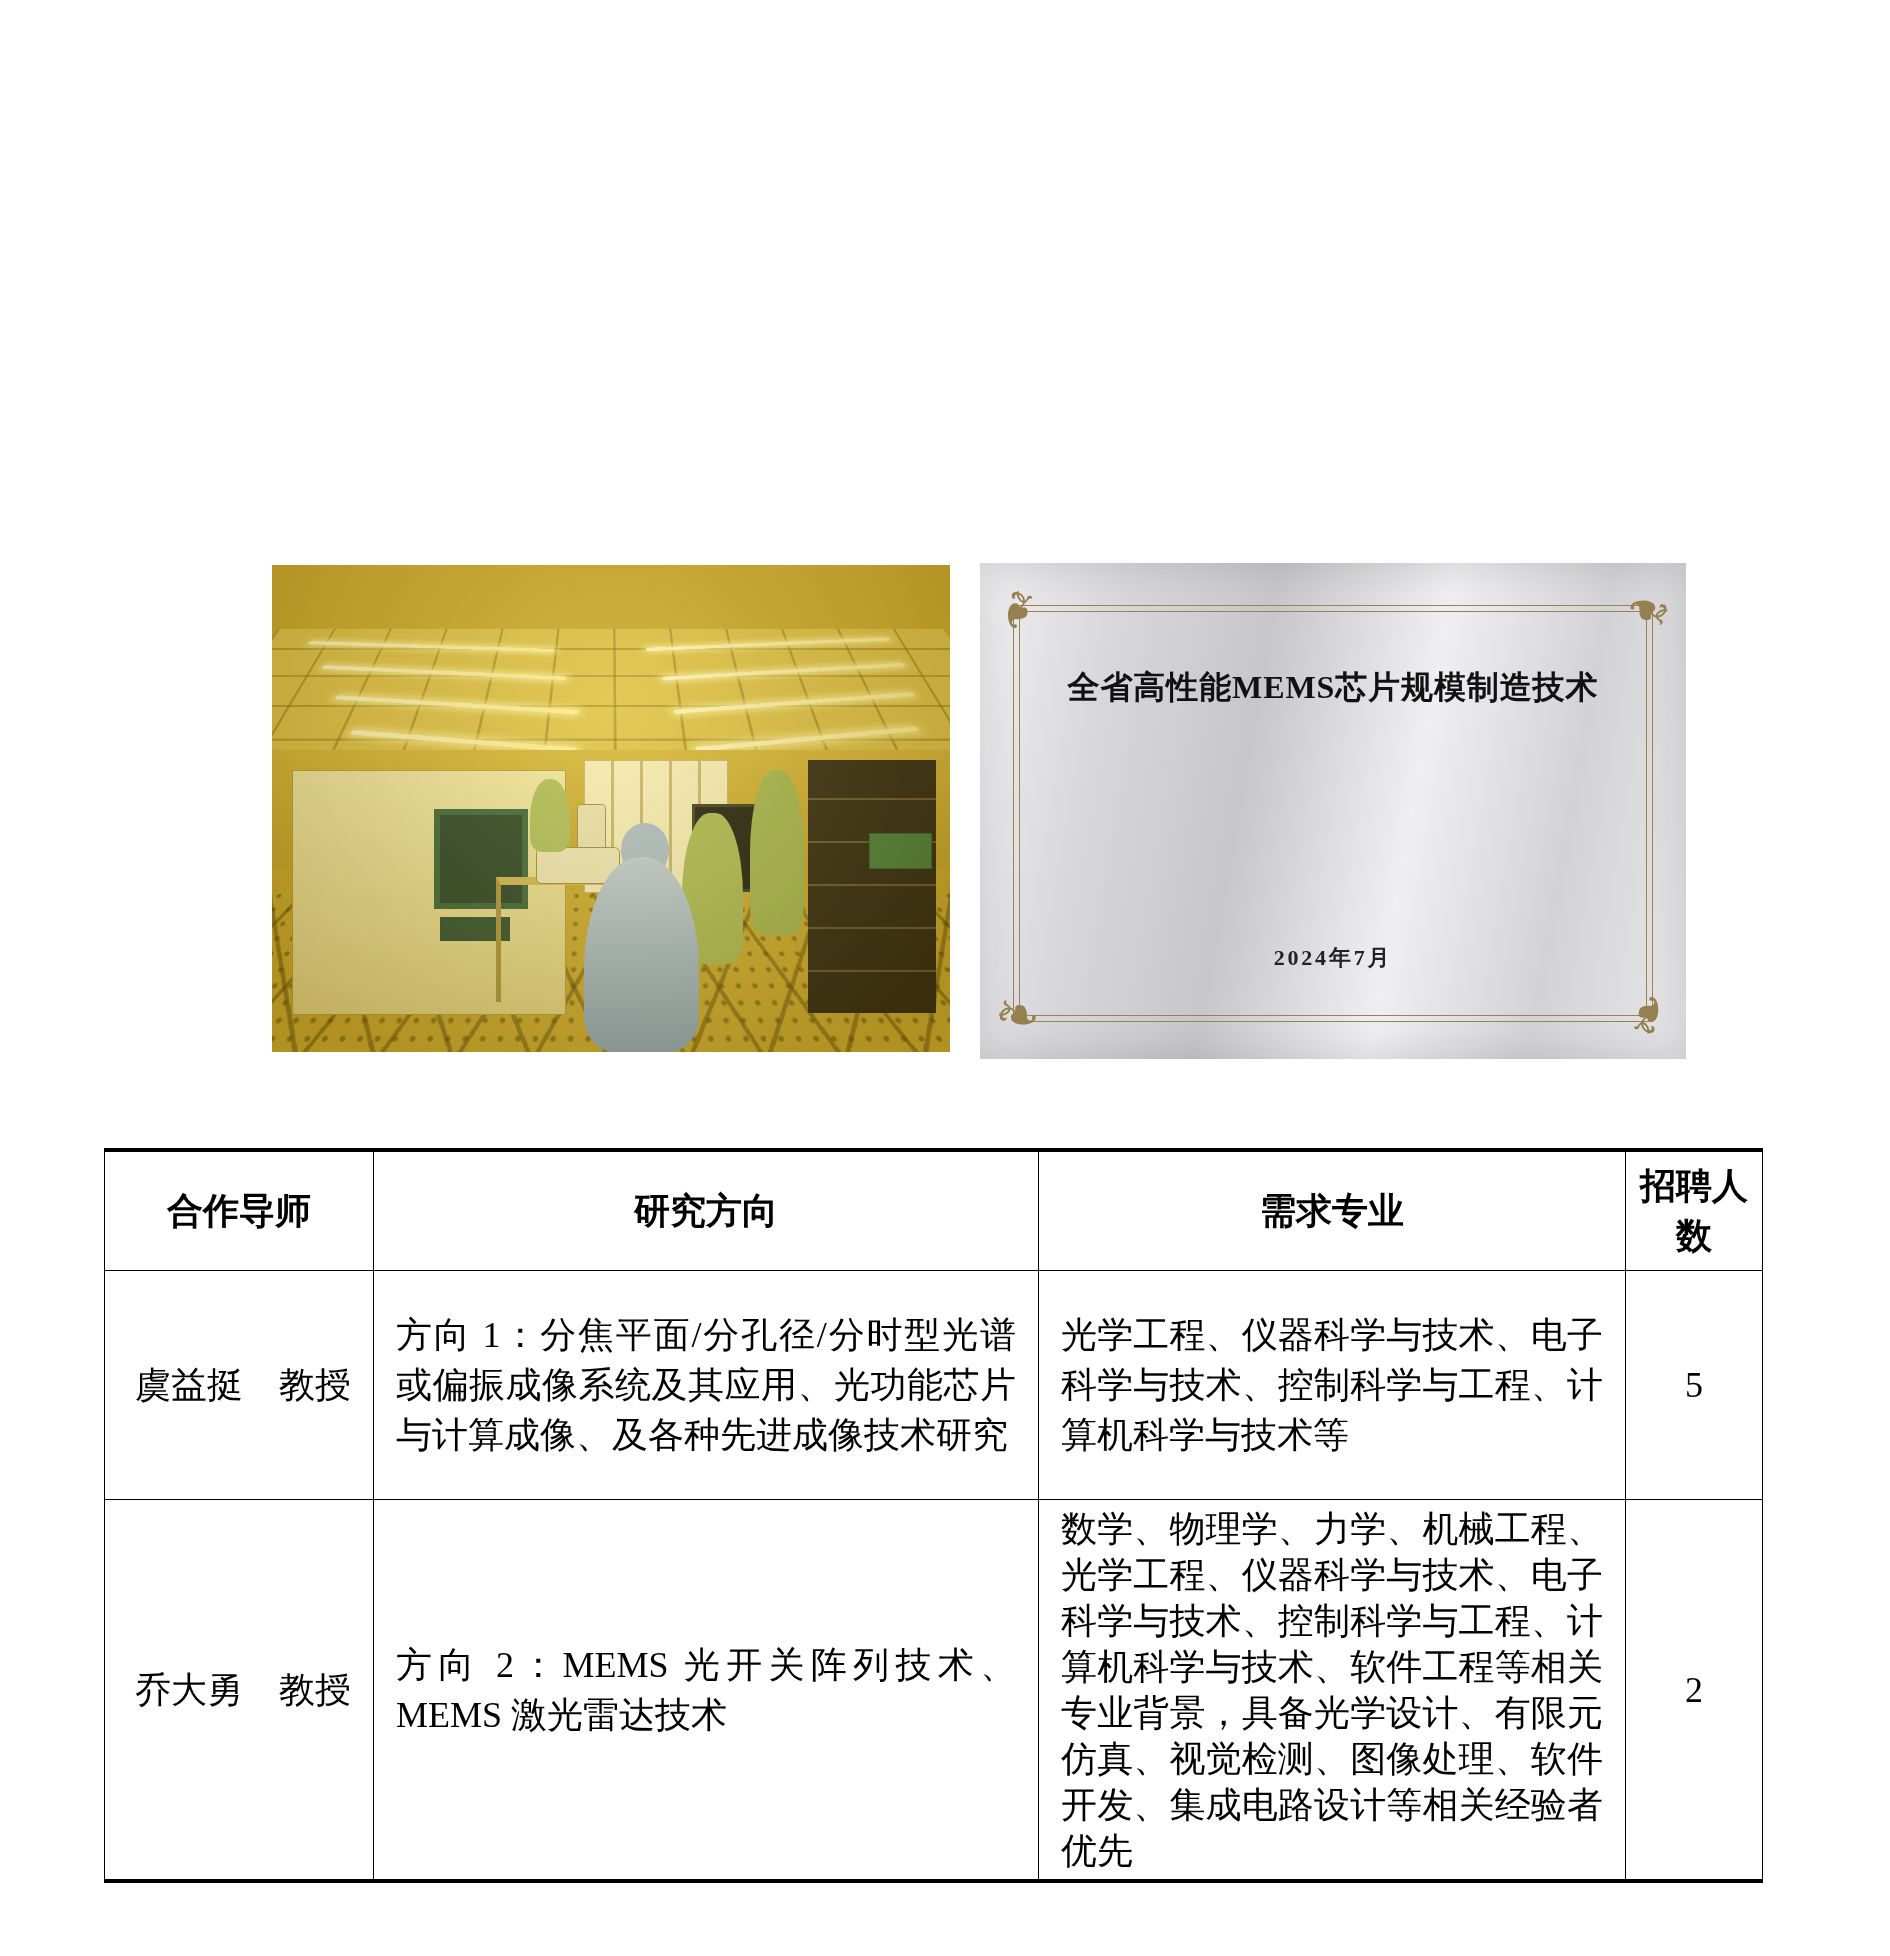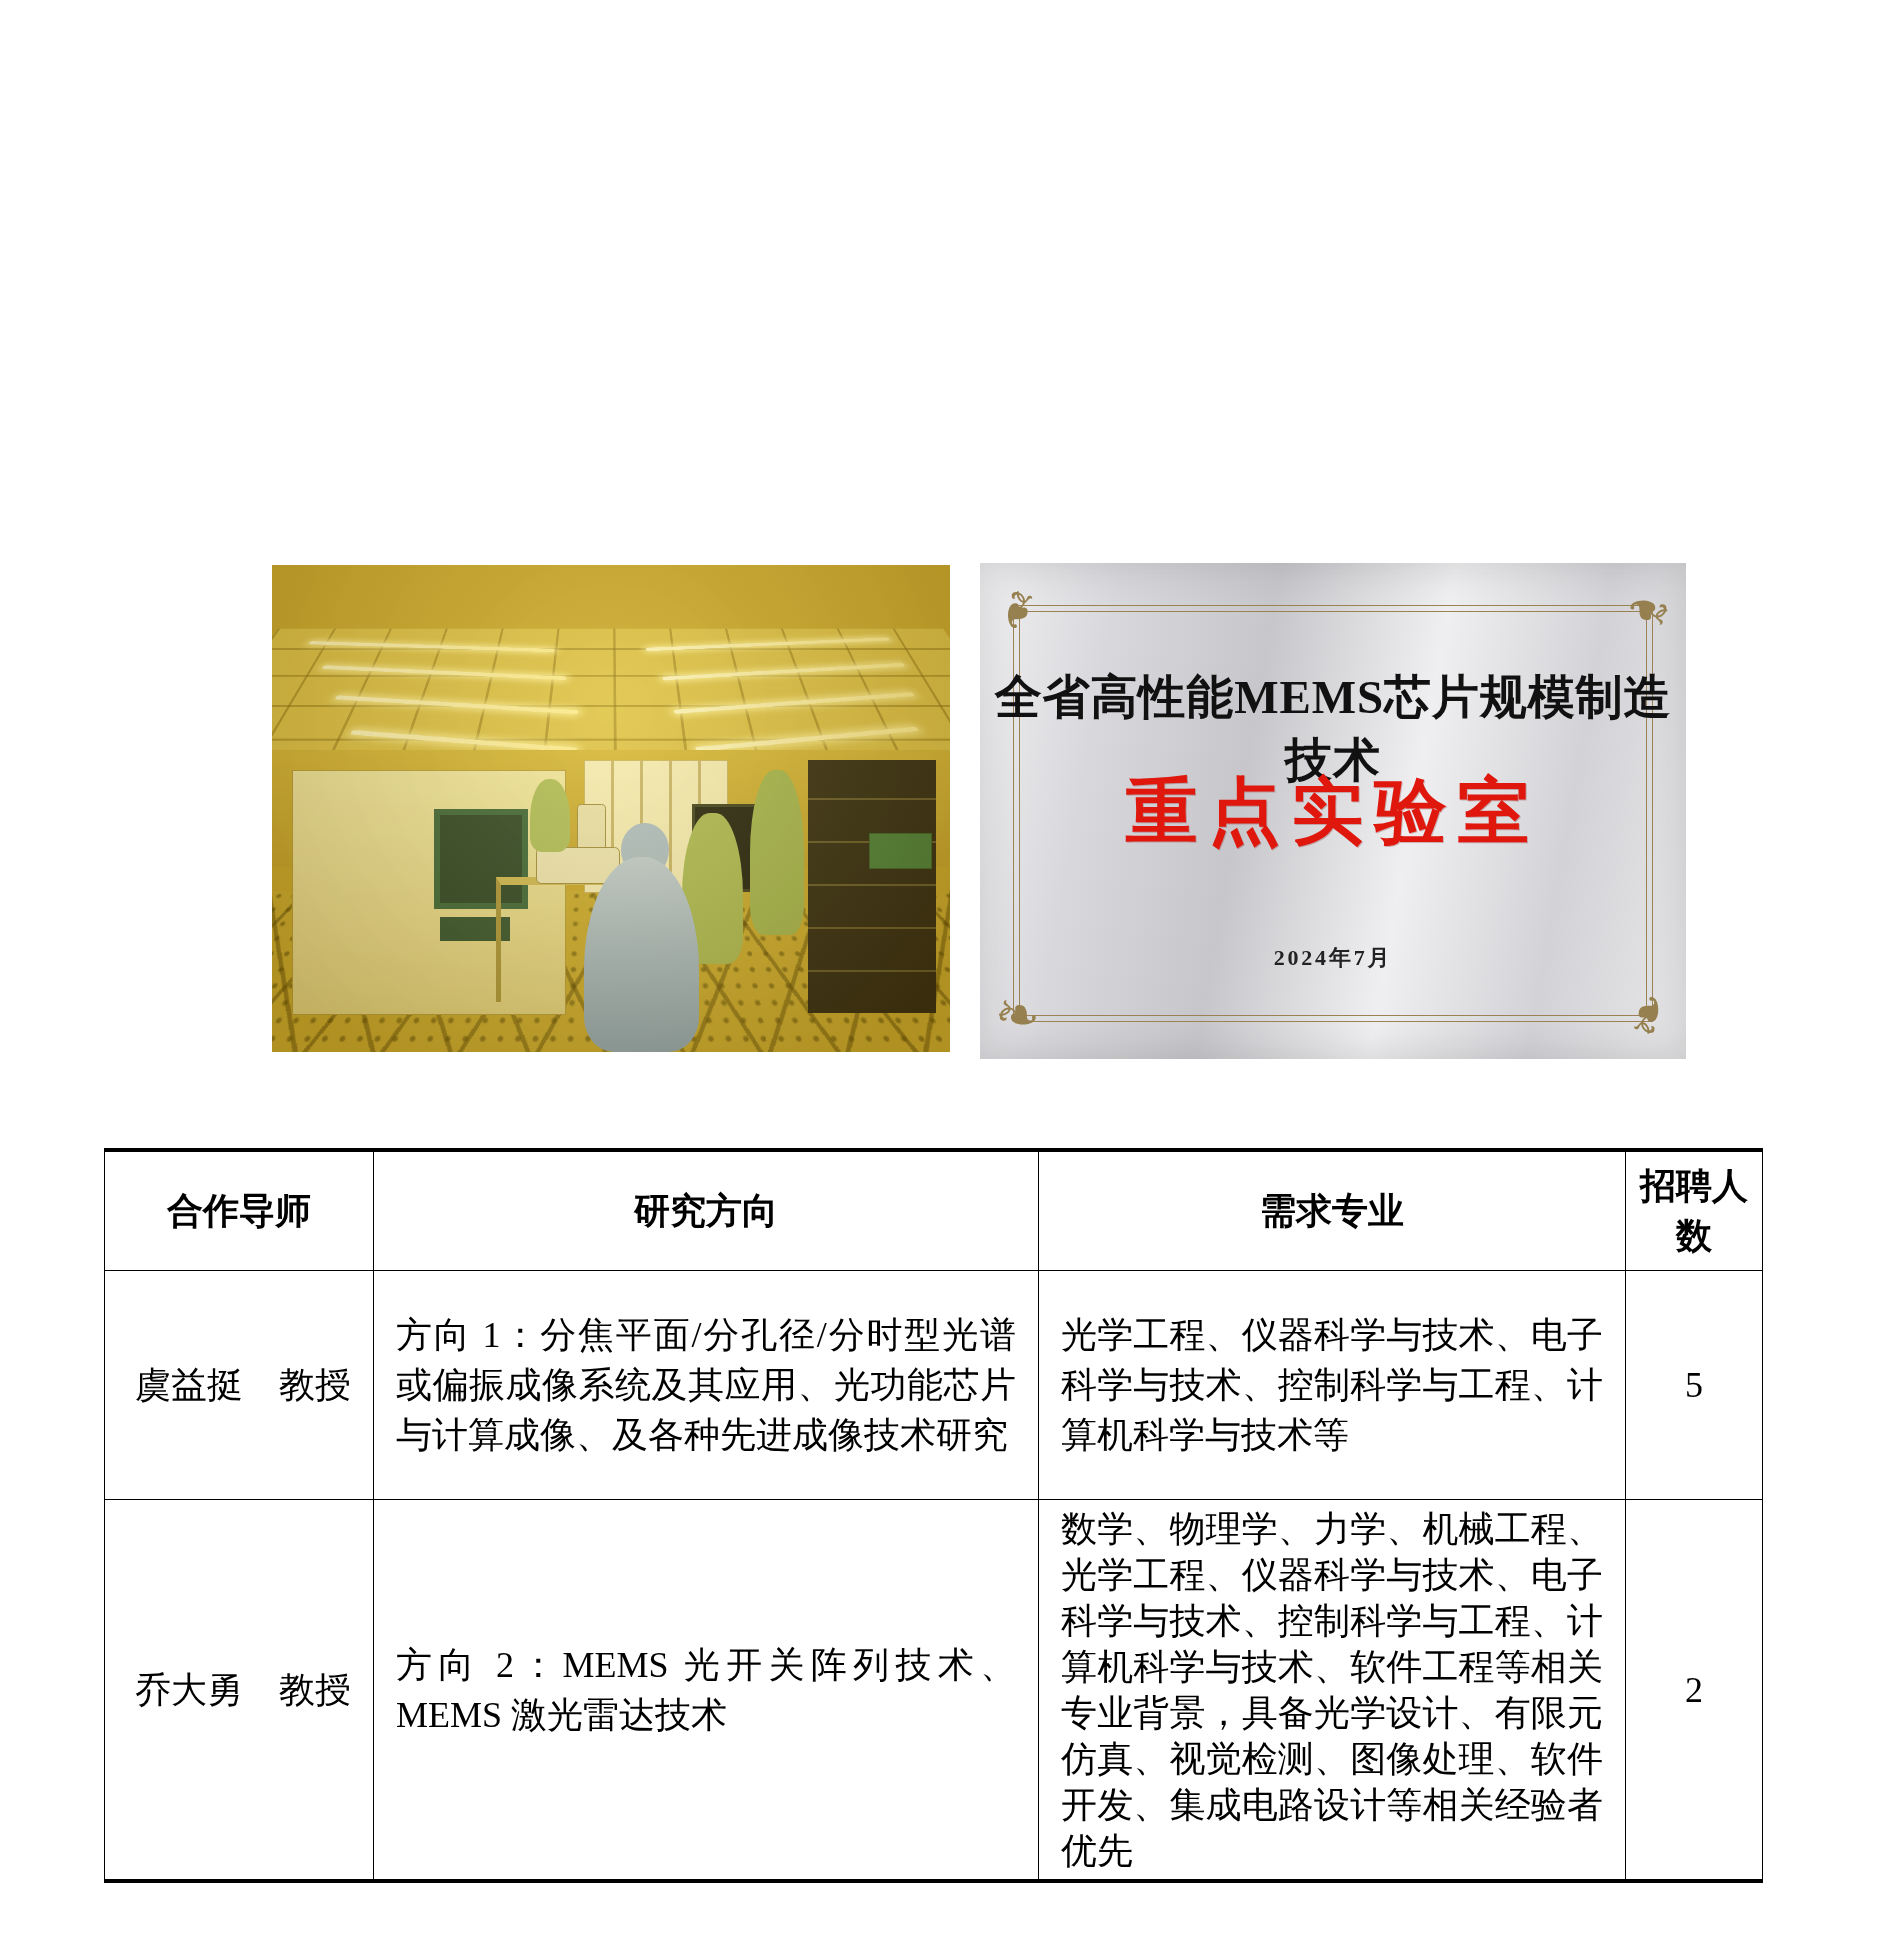--- a/index.html
+++ b/index.html
@@ -102,21 +102,21 @@
   .cert-frame{position:absolute;left:33px;right:33px;top:42px;bottom:37px;
     border:1.8px solid #9a8156;}
   .cert-frame::after{content:"";position:absolute;inset:4.6px;border:0.9px solid #9a8156;}
   .cert-corner{position:absolute;font-size:54px;color:#97804f;line-height:1;
     font-family:"DejaVu Sans",sans-serif;}
   .cert-corner.tl{left:14.8px;top:20px;transform:rotate(100deg);}
   .cert-corner.tr{right:14.8px;top:20px;transform:rotate(190deg);}
   .cert-corner.bl{left:14.8px;bottom:16.6px;transform:rotate(10deg);}
   .cert-corner.br{right:14.8px;bottom:16.6px;transform:rotate(-80deg);}
   .cert-title{position:absolute;top:103px;left:0;width:100%;text-align:center;
-    font-size:47px;font-weight:bold;letter-spacing:0.9px;color:#111;}
+    font-size:32px;font-weight:bold;letter-spacing:0.9px;color:#111;}
   .cert-red{position:absolute;top:201px;left:0;width:100%;text-align:center;
     font-size:72px;font-weight:bold;letter-spacing:11px;color:#df170c;
     text-shadow:0.9px 0.9px 0 rgba(120,0,0,.25);}
   .cert-issuer{position:absolute;top:340px;left:0;width:100%;text-align:center;
     font-size:25px;font-weight:bold;color:#222;letter-spacing:3.7px;}
   .cert-date{position:absolute;top:380px;left:0;width:100%;text-align:center;
     font-size:22px;font-weight:bold;color:#222;letter-spacing:2.8px;}
 
   
   table.recruit{
@@ -191,21 +191,20 @@
     <div class="ph-tint"></div>
   </div>
 
   <div class="cert">
     <div class="cert-frame"></div>
     <span class="cert-corner tl">❧</span>
     <span class="cert-corner tr">❧</span>
     <span class="cert-corner bl">❧</span>
     <span class="cert-corner br">❧</span>
     <div class="cert-title">全省高性能MEMS芯片规模制造技术</div>
-    <div class="cert-red">重点实验室</div>
     <div class="cert-date">2024年7月</div>
   </div>
 
   <table class="recruit">
     <colgroup>
         <col class="c1">
         <col class="c2">
         <col class="c3">
         <col class="c4">
       </colgroup>

